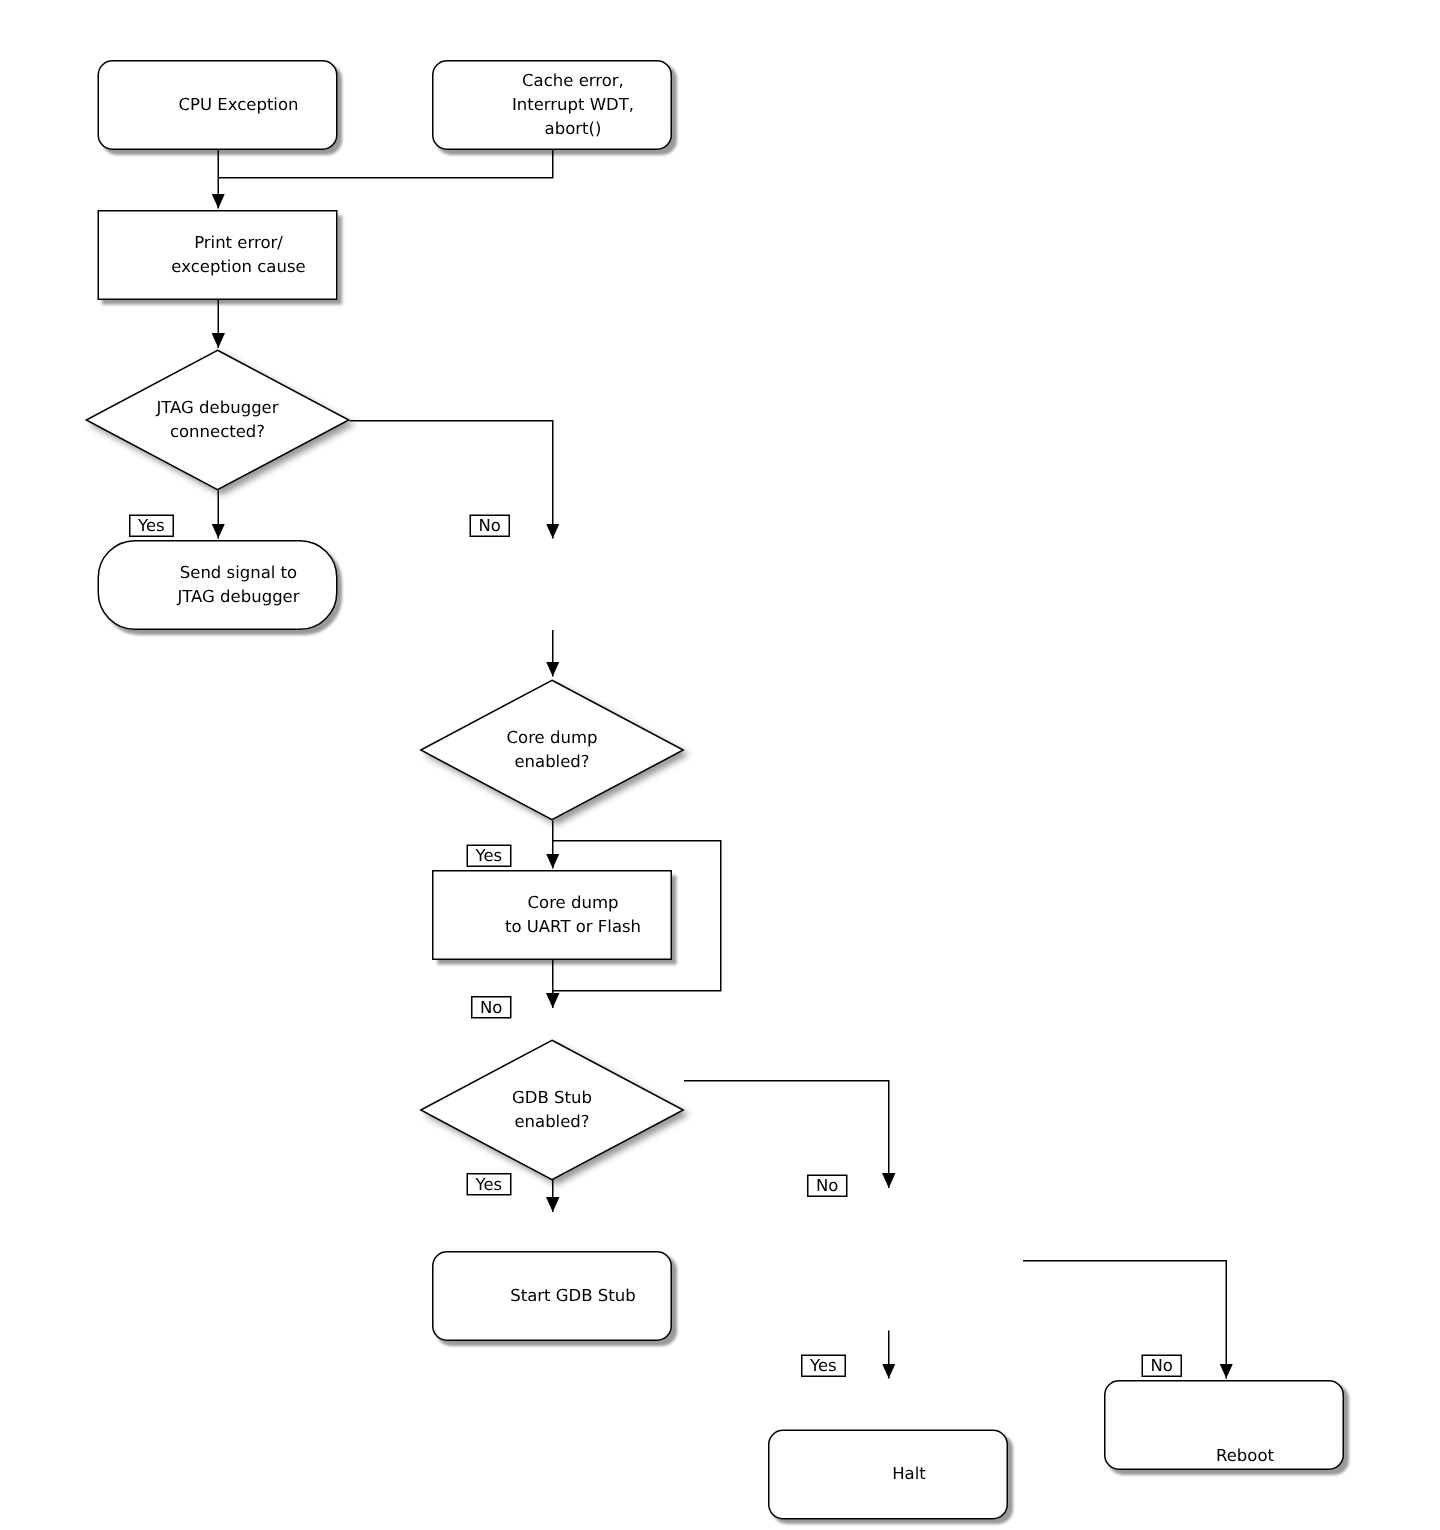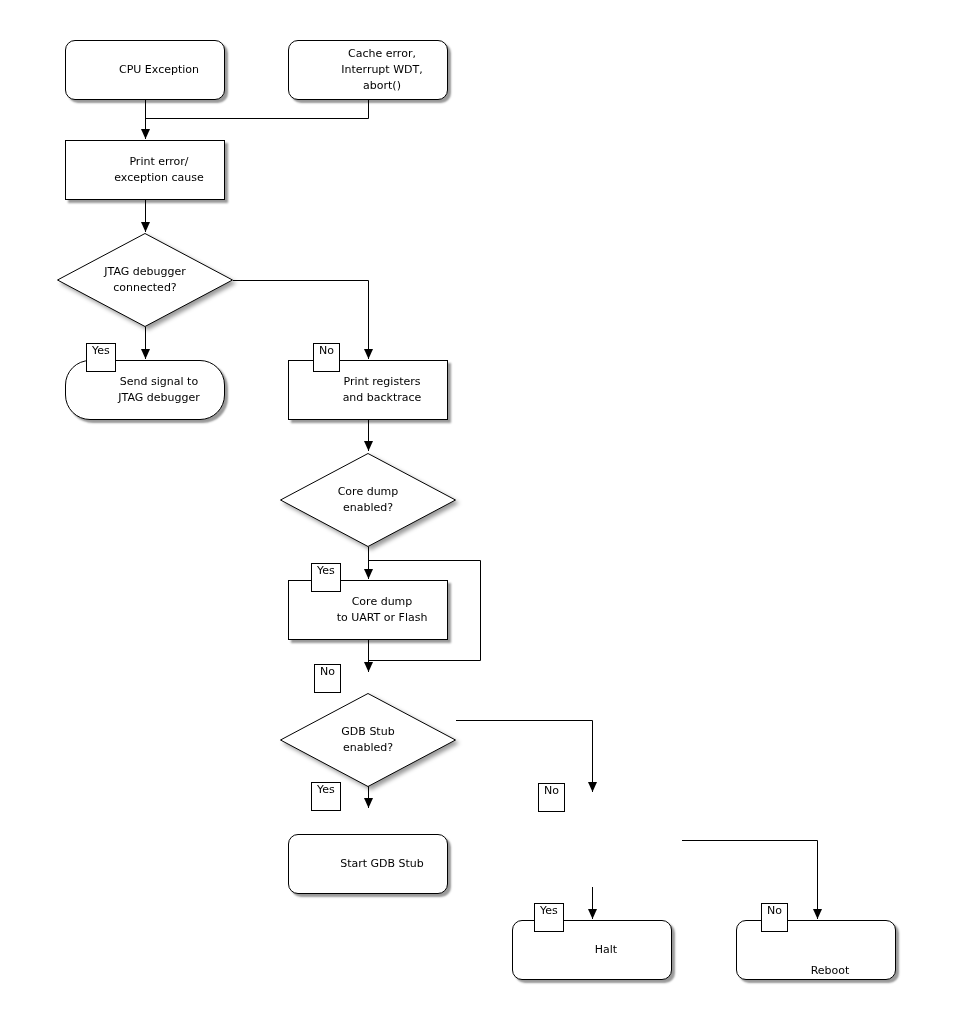--- a/index.html
+++ b/index.html
@@ -57,40 +57,40 @@
     width: 100%; height: 100%;
     display: flex;
     align-items: center;
     justify-content: center;
   }
   .edge-label {
     position: absolute;
     box-sizing: border-box;
     background: #ffffff;
     border: 1px solid #000000;
-    height: 29px;
+    height: 15px;
     line-height: 13px;
     padding: 0 5px;
     font-size: 11px;
     text-align: center;
     z-index: 3;
   }
   
   #n-cpu      { left: 65px;  top: 40px;  }
   #n-cache    { left: 288px; top: 40px;  }
   #n-printerr { left: 65px;  top: 140px; }
   #d-jtag     { left: 57px;  top: 233px; }
   #n-sendsig  { left: 65px;  top: 360px; border-radius: 25px; }
   #n-printreg { left: 288px; top: 360px; }
   #d-coredump { left: 280px; top: 453px; }
   #n-coredump { left: 288px; top: 580px; }
   #d-gdb      { left: 280px; top: 693px; }
   #n-startgdb { left: 288px; top: 810px; margin-top: 24px; }
   #d-halt     { left: 504px; top: 793px; }
-  #n-halt     { left: 512px; top: 920px; }
+  #n-halt     { left: 512px; top: 953px; }
   #n-reboot   { left: 736px; top: 920px; align-items: flex-end; }
   
   #el-jtag-yes { left: 86px;  top: 343px; }
   #el-jtag-no  { left: 313px; top: 343px; }
   #el-cd-yes   { left: 311px; top: 563px; }
   #el-cd-no    { left: 314px; top: 664px; }
   #el-gdb-yes  { left: 311px; top: 782px; }
   #el-gdb-no   { left: 538px; top: 783px; }
   #el-halt-yes { left: 534px; top: 903px; }
   #el-halt-no  { left: 761px; top: 903px; }
@@ -136,24 +136,20 @@
   <div class="node" id="n-printerr">
     <div class="lbl">Print error/
 exception cause</div>
   </div>
 
   <div class="node round" id="n-sendsig">
     <div class="lbl">Send signal to
 JTAG debugger</div>
   </div>
 
-  <div class="node" id="n-printreg">
-    <div class="lbl">Print registers
-and backtrace</div>
-  </div>
 
   <div class="node" id="n-coredump">
     <div class="lbl">Core dump
 to UART or Flash</div>
   </div>
 
   <div class="node round" id="n-startgdb">
     <div class="lbl">Start GDB Stub</div>
   </div>
 

